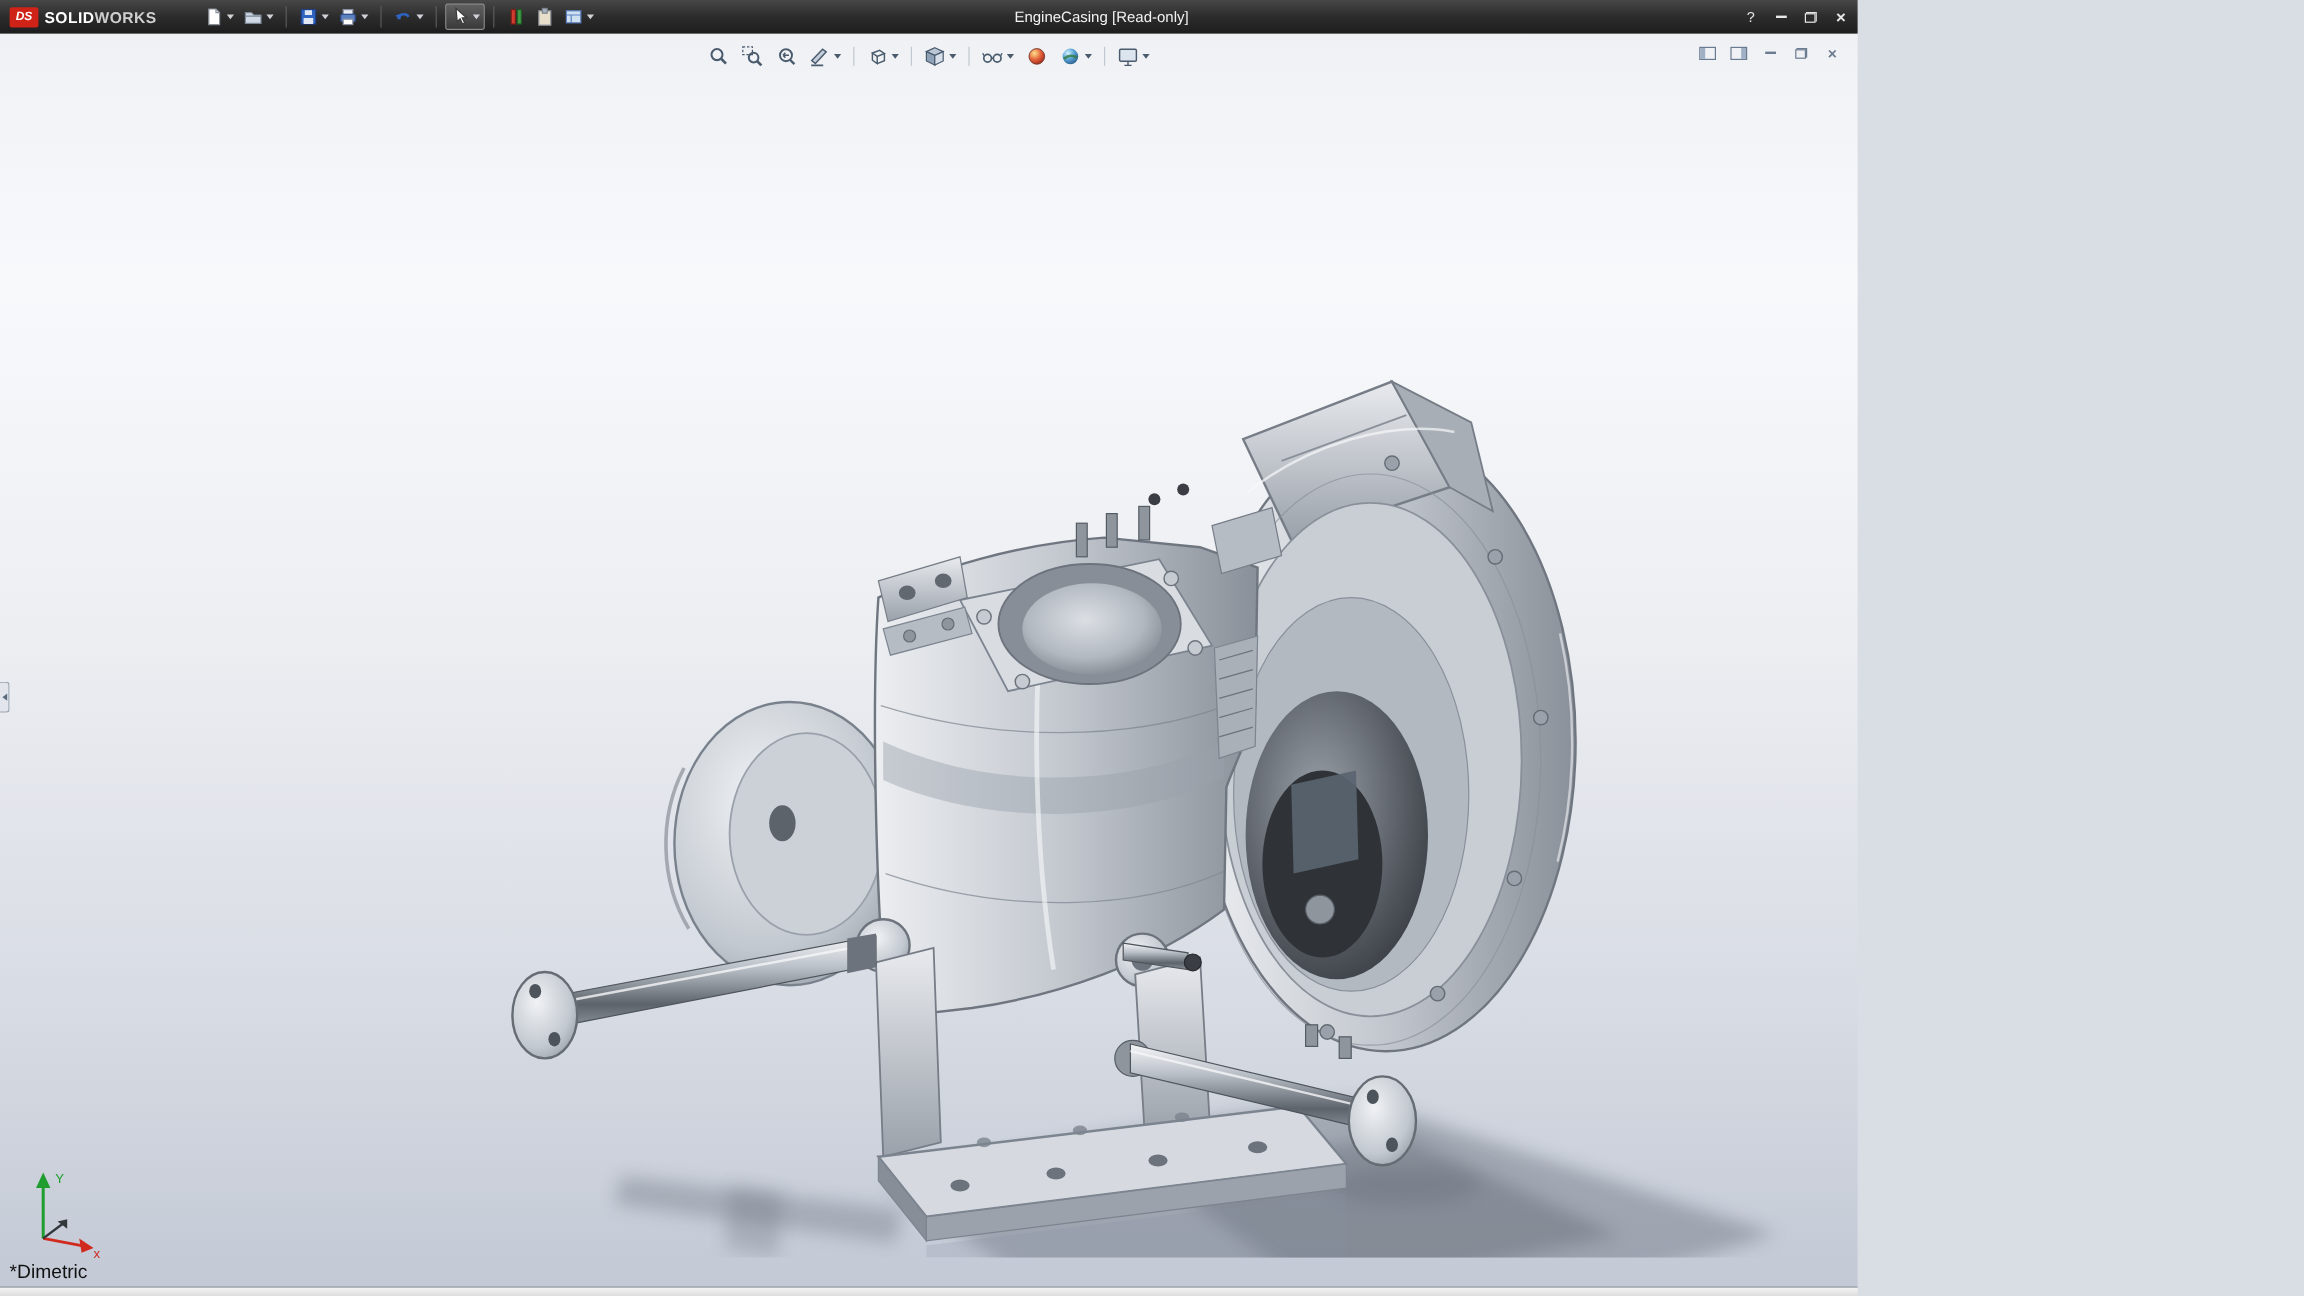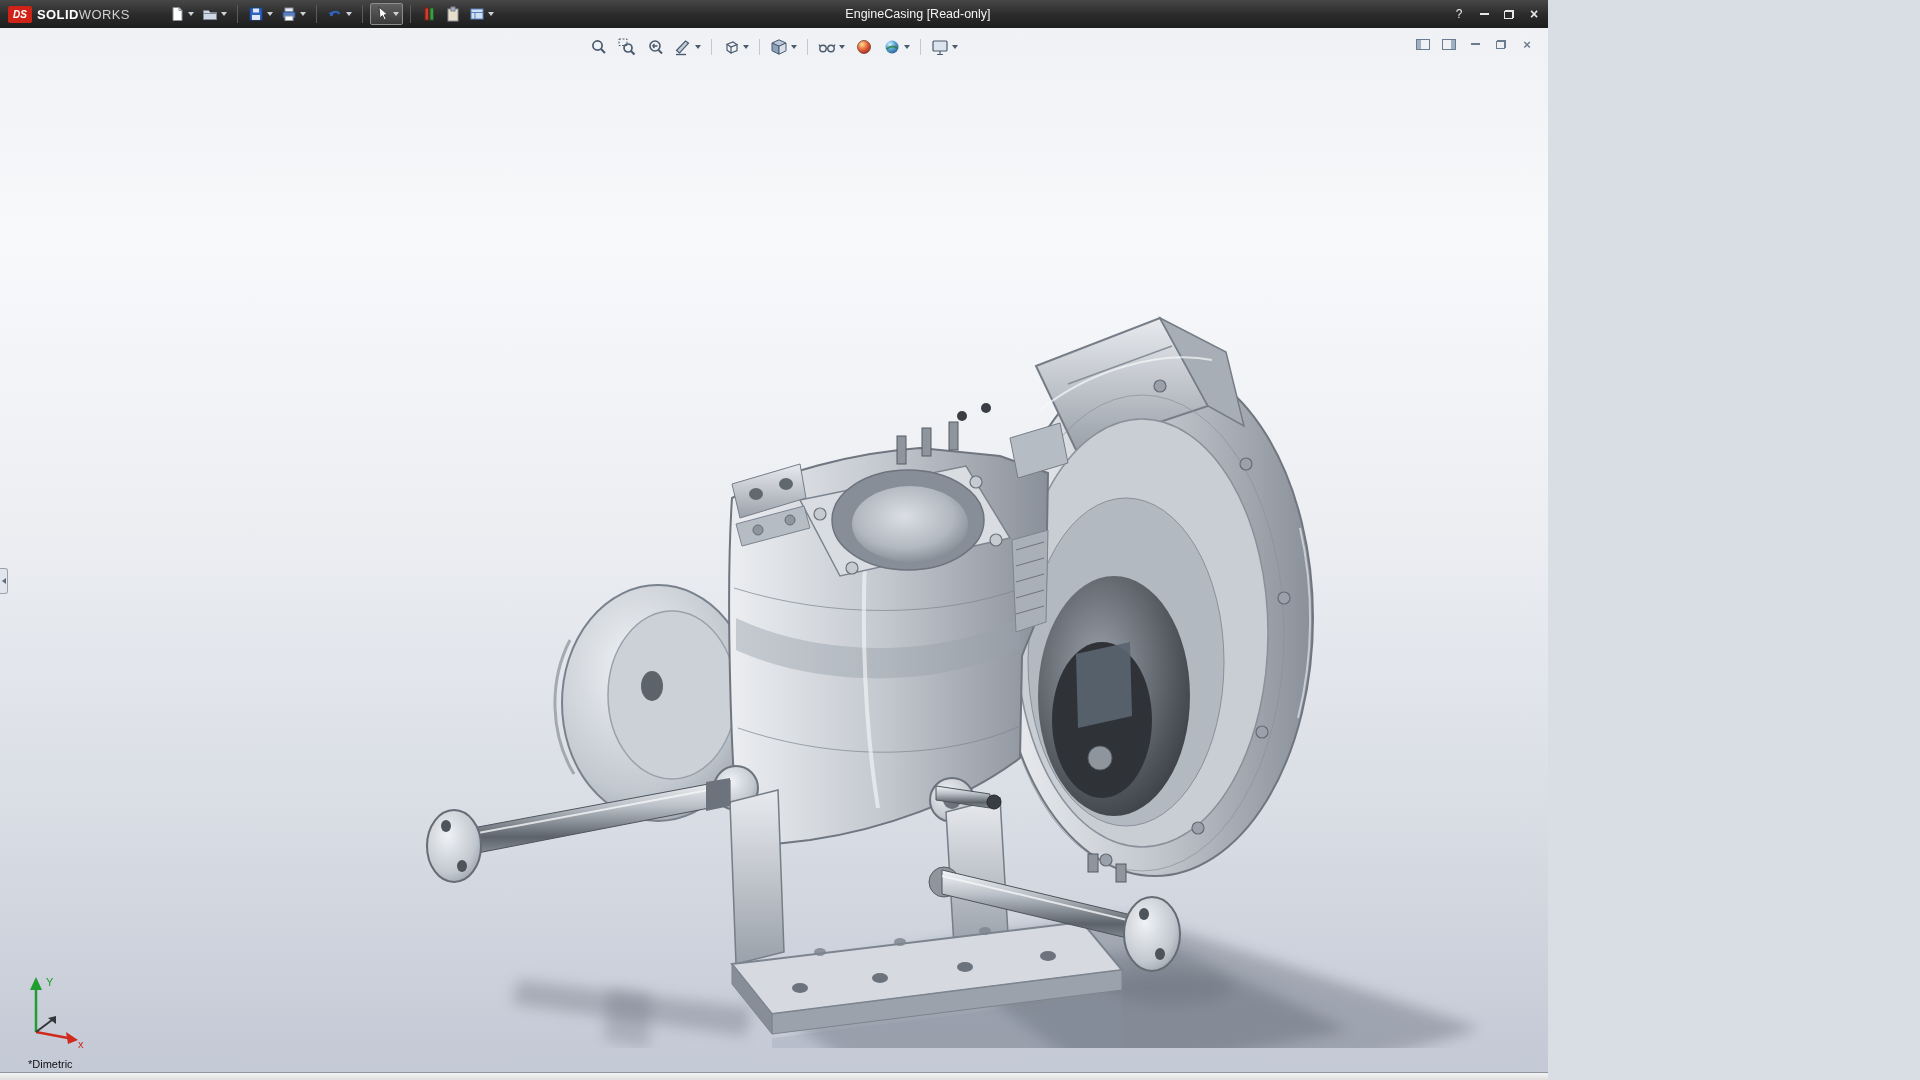--- a/index.html
+++ b/index.html
@@ -10,21 +10,21 @@
   
   .titlebar { position:absolute; top:0; left:0; right:0; height:28px;
     background:linear-gradient(180deg,#474747 0%,#2c2c2c 50%,#1d1d1d 100%);
     display:flex; align-items:center; color:#ededed; z-index:30; }
   .logo { display:flex; align-items:center; gap:5px; padding:0 10px 0 8px; }
   .logo-mark { width:24px; height:17px; background:#cf2318; border-radius:2px;
     color:#fff; font-size:10px; font-weight:bold; font-style:italic;
     display:flex; align-items:center; justify-content:center; }
   .brand { font-size:13px; letter-spacing:.4px; }
   .brand .b { font-weight:bold; color:#ffffff;margin-top:10px; }
-  .brand .l { font-weight:normal; color:#cfcfcf; }
+  .brand .l { font-weight:bold; color:#cfcfcf; }
 
   .std-toolbar { display:flex; align-items:center; gap:2px; margin-left:26px; }
   .tbtn { display:flex; align-items:center; padding:2px 3px; border-radius:2px; }
   .tbtn.active { border:1px solid #8d8d8d; background:linear-gradient(#606060,#3a3a3a); }
   .dd { width:0; height:0; border-left:3px solid transparent; border-right:3px solid transparent;
         border-top:4px solid #cfd3d8; margin-left:3px; }
   .sep { width:1px; height:18px; background:#5a5a5a; margin:0 5px; }
 
   .tb-title { position:absolute; left:59.3%; transform:translateX(-50%);
     font-size:12.5px; color:#f2f2f2; white-space:nowrap;text-align:center; }
@@ -64,21 +64,21 @@
 
   .left-tab { position:absolute; left:0; top:540px; width:8px; height:26px;
     background:#e2e6ec; border:1px solid #9aa2ae; border-left:none;
     border-radius:0 3px 3px 0; display:flex; align-items:center; justify-content:center; }
   .left-tab::after { content:""; width:0; height:0; border-top:3px solid transparent;
     border-bottom:3px solid transparent; border-right:4px solid #5a6b7e; }
 
   .model-svg { position:absolute; left:400px; top:260px; width:1120px; height:760px; }
 
   .triad { position:absolute; left:18px; bottom:22px; width:70px; height:78px; }
-  .view-label { position:absolute; left:8px; bottom:2px; font-size:11px; color:#111;margin-left:20px; }
+  .view-label { position:absolute; left:8px; bottom:2px; font-size:16px; color:#111; }
 
   
   .statusbar { position:absolute; left:0; right:0; bottom:0; height:8px;
     background:linear-gradient(#f5f5f5,#dddddd); border-top:1px solid #8f959d; }
 
   svg { display:block; }
 </style>
 </head>
 <body>
 

